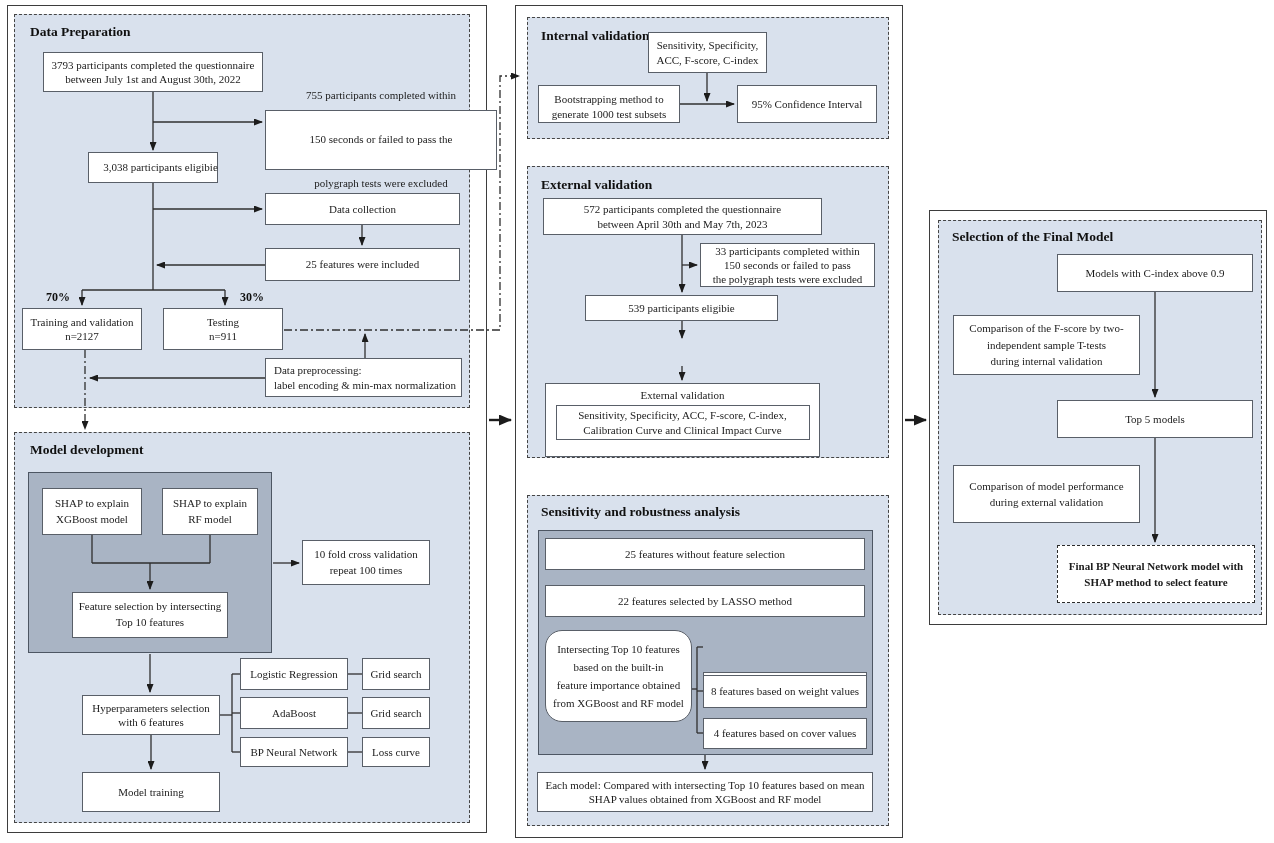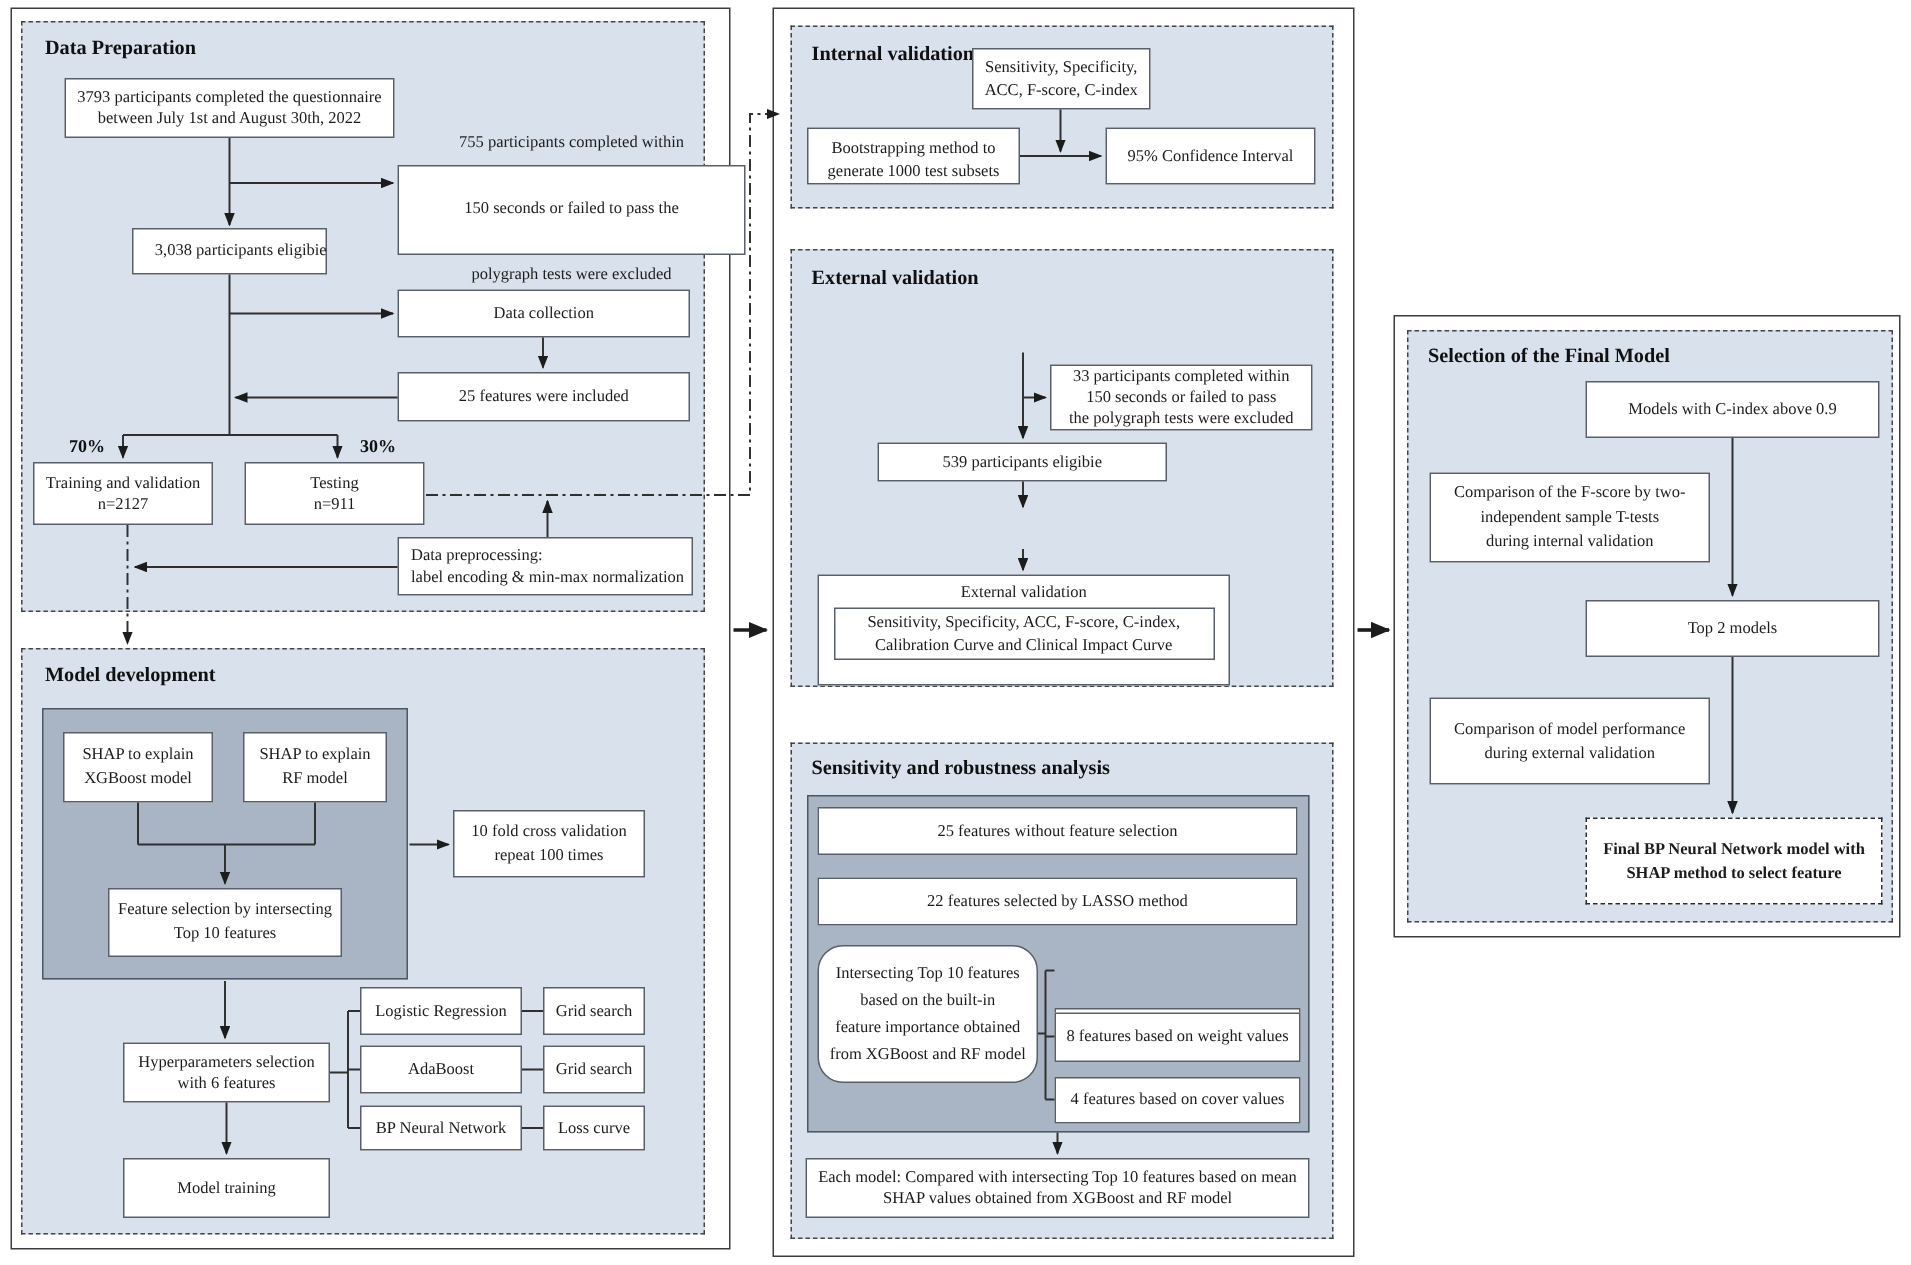--- a/index.html
+++ b/index.html
@@ -129,20 +129,24 @@
   <div class="bx" style="left:648px;top:32px;width:119px;height:41px;">
     <span>Sensitivity, Specificity,</span>
     <span>ACC, F-score, C-index</span>
   </div>
   <div class="bx" style="left:538px;top:85px;width:142px;height:38px;justify-content:flex-end;">
     <span>Bootstrapping method to</span>
     <span>generate 1000 test subsets</span>
   </div>
   <div class="bx" style="left:737px;top:85px;width:140px;height:38px;">95% Confidence Interval</div>
 
+  <div class="bx" style="left:543px;top:198px;width:279px;height:37px;">
+    <span>572 participants completed the questionnaire</span>
+    <span>between April 30th and May 7th, 2023</span>
+  </div>
   <div class="bx" style="left:700px;top:243px;width:175px;height:44px;">
     <span>33 participants completed within</span>
     <span>150 seconds or failed to pass</span>
     <span>the polygraph tests were excluded</span>
   </div>
   <div class="bx" style="left:585px;top:295px;width:193px;height:26px;">539 participants eligibie</div>
   <div class="bx" style="left:545px;top:383px;width:275px;height:74px;justify-content:flex-start;padding-top:4px;">
     <span>External validation</span>
     <div class="bx-inner" style="width:254px;">
       <span>Sensitivity, Specificity, ACC, F-score, C-index,</span>
@@ -165,21 +169,21 @@
     <span>Each model: Compared with intersecting Top 10 features based on mean</span>
     <span>SHAP values obtained from XGBoost and RF model</span>
   </div>
 
   <div class="bx" style="left:1057px;top:254px;width:196px;height:38px;">Models with C-index above 0.9</div>
   <div class="bx" style="left:953px;top:315px;width:187px;height:60px;line-height:1.5;">
     <span>Comparison of the F-score by two-</span>
     <span>independent sample T-tests</span>
     <span>during internal validation</span>
   </div>
-  <div class="bx" style="left:1057px;top:400px;width:196px;height:38px;">Top 2 models</div>
+  <div class="bx" style="left:1057px;top:400px;width:196px;height:38px;">Top 5 models</div>
   <div class="bx" style="left:953px;top:465px;width:187px;height:58px;line-height:1.5;">
     <span>Comparison of model performance</span>
     <span>during external validation</span>
   </div>
   <div class="bx final-bx" style="left:1057px;top:545px;width:198px;height:58px;line-height:1.5;">
     <span>Final BP  Neural Network model with</span>
     <span>SHAP method to select feature</span>
   </div>
 
   <svg class="connectors" width="1274" height="843">

